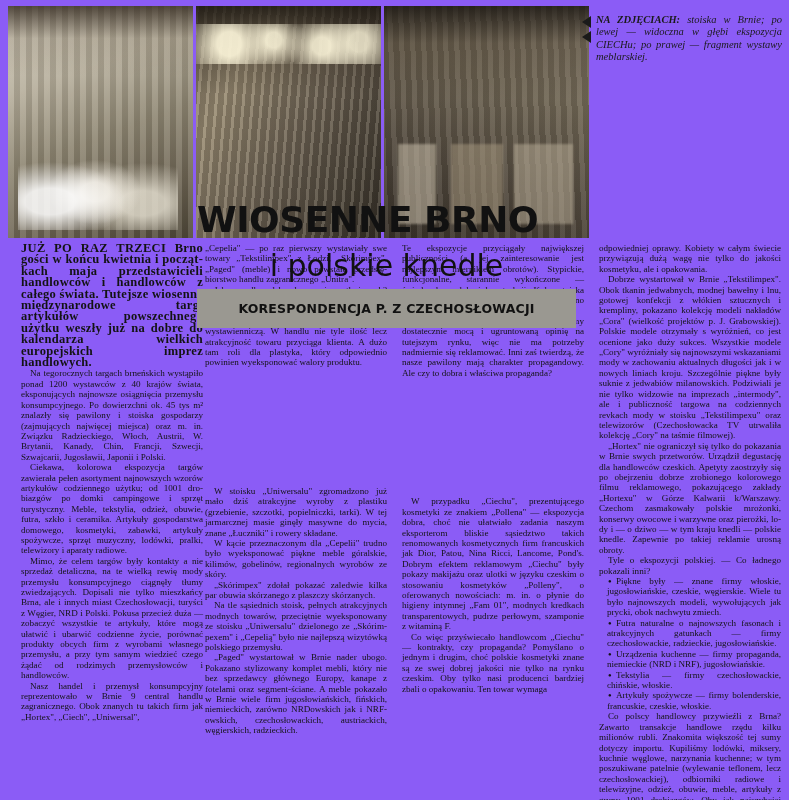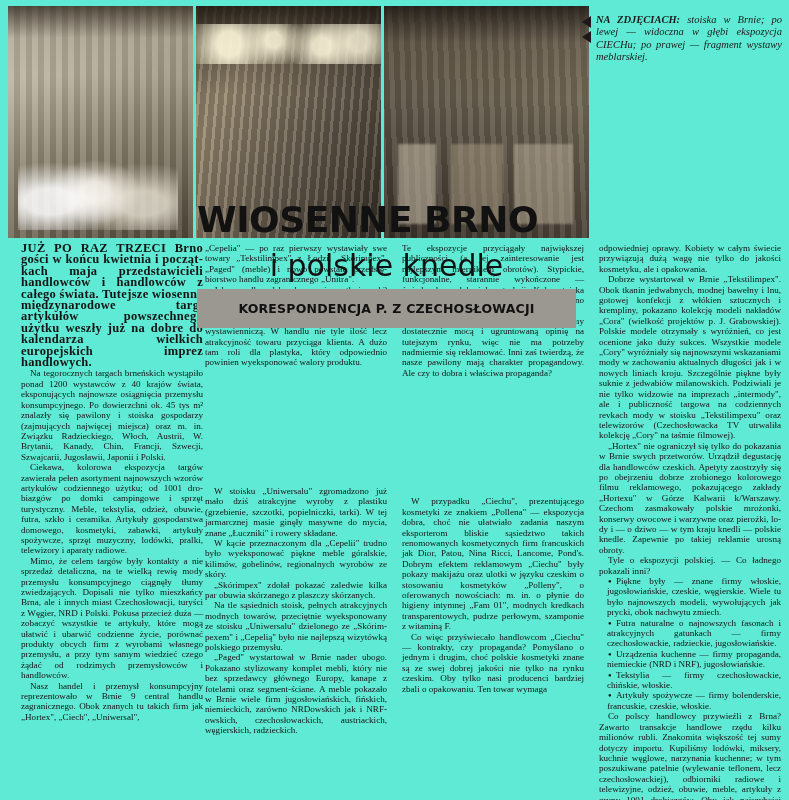--- a/index.html
+++ b/index.html
@@ -5,21 +5,21 @@
   html,body{margin:0;padding:0;}
   body{
     width:789px;height:800px;
     background:#cfcdc6;
     font-family:"Liberation Serif", serif;
     overflow:hidden;
   }
   .page{
     position:relative;
     width:789px;height:800px;
-    background:#5eead4;
+    background:#8b5cf6;
     box-sizing:border-box;
     padding:6px 8px 4px 8px;
     text-decoration:underline;
   }
   
   .photos{
     position:absolute;left:8px;top:6px;width:584px;height:232px;
     display:flex;gap:3px;
   }
   .photo{position:relative;overflow:hidden;background:#4a4036;}

